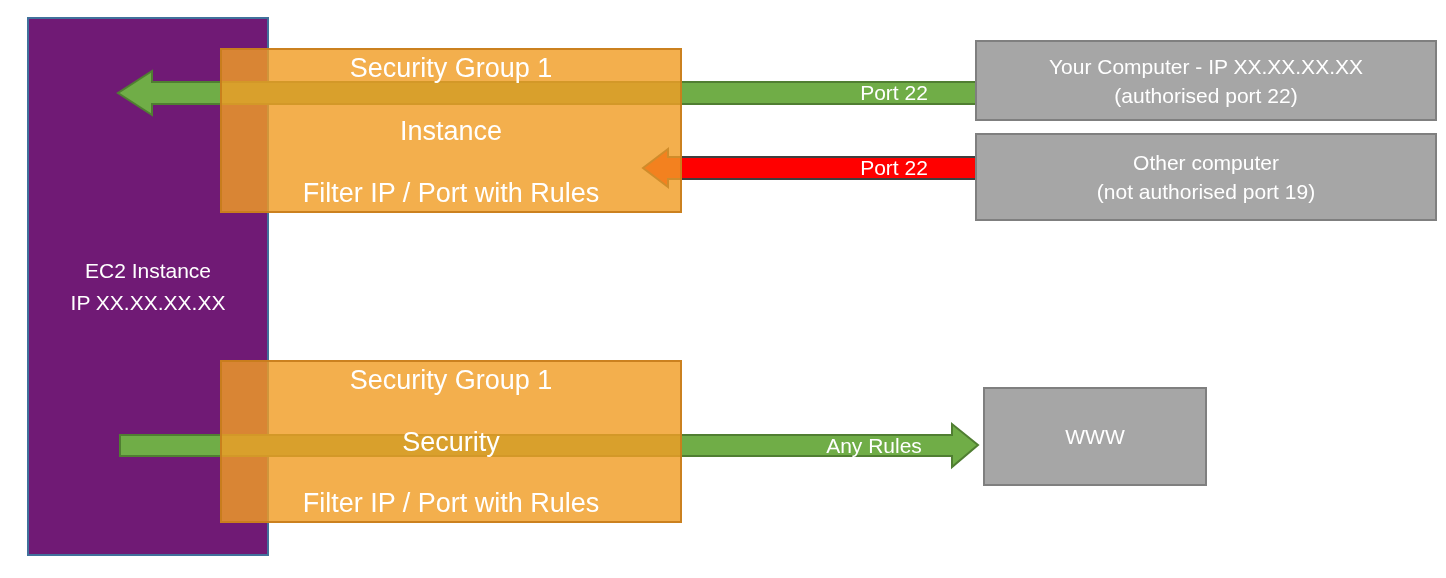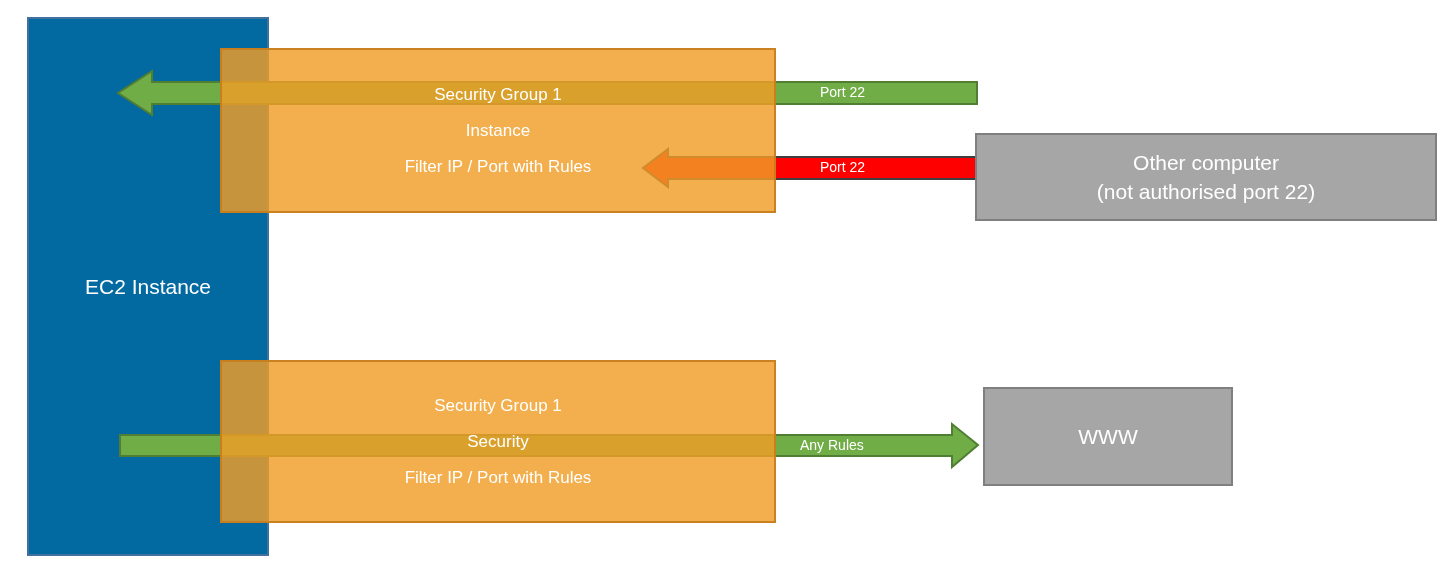--- a/index.html
+++ b/index.html
@@ -21,98 +21,104 @@
     display: flex;
     flex-direction: column;
     align-items: center;
     justify-content: center;
     text-align: center;
     color: #ffffff;
   }
   .ec2-box {
     left: 27px; top: 17px;
     width: 242px; height: 539px;
-    background: #0369a1;
+    background: #701a75;
     border: 2px solid #41719C;
     z-index: 1;
     font-size: 21px;
     line-height: 32px;
   }
   .sg-box {
     left: 220px;
-    width: 556px;
+    width: 462px;
     background: rgba(240, 157, 38, 0.82);
     border: 2px solid rgba(199, 124, 27, 0.9);
     z-index: 3;
-    font-size: 17px;
+    font-size: 27px;
     line-height: 36px;
+    justify-content: space-between;
   }
   .sg-inbound  { top: 48px;  height: 165px; }
   .sg-outbound { top: 360px; height: 163px; }
   .gray-box {
     background: #A6A6A6;
     border: 2px solid #7F7F7F;
     z-index: 2;
     font-size: 21px;
     line-height: 29px;
   }
   .gray-your-computer  { left: 975px; top: 40px;  width: 462px; height: 81px; }
   .gray-other-computer { left: 975px; top: 133px; width: 462px; height: 88px; }
-  .gray-www            { left: 983px; top: 387px; width: 250px; height: 99px; line-height: 36px; gap: 22px; }
+  .gray-www            { left: 983px; top: 387px; width: 224px; height: 99px; line-height: 36px; gap: 22px; }
   .arrows-svg {
     position: absolute;
     left: 0; top: 0;
     width: 1446px; height: 578px;
     z-index: 2;
   }
   .arrow-label {
     position: absolute;
     z-index: 4;
     color: #ffffff;
-    font-size: 14px;
+    font-size: 21px;
     line-height: 23px;
     height: 23px;
-    text-align: left;
+    text-align: center;
     white-space: nowrap;
   }
   .label-inbound-allowed { left: 820px; top: 81px;  width: 148px; }
   .label-inbound-blocked { left: 820px; top: 156px; width: 148px; }
   .label-outbound        { left: 800px; top: 434px; width: 148px; }
 </style>
 </head>
 <body>
 
 <div class="canvas">
 
   <div class="box ec2-box">
     <div>EC2 Instance</div>
+    <div>IP XX.XX.XX.XX</div>
   </div>
 
   <svg class="arrows-svg" viewBox="0 0 1446 578" xmlns="http://www.w3.org/2000/svg">
     <polygon points="977,82 152,82 152,71 118,93 152,115 152,104 977,104" fill="#70AD47" stroke="#507E32" stroke-width="2" stroke-linejoin="miter"></polygon>
     <polygon points="977,157 668,157 668,149 643,168 668,187 668,179 977,179" fill="#FF0000" stroke="#3F3F3F" stroke-width="2" stroke-linejoin="miter"></polygon>
     <polygon points="120,435 952,435 952,424 978,445 952,467 952,456 120,456" fill="#70AD47" stroke="#507E32" stroke-width="2" stroke-linejoin="miter"></polygon>
   </svg>
 
   <div class="box sg-box sg-inbound">
     <div>Security Group 1</div>
     <div>Instance</div>
     <div>Filter IP / Port with Rules</div>
   </div>
 
   <div class="box sg-box sg-outbound">
     <div>Security Group 1</div>
     <div>Security</div>
     <div>Filter IP / Port with Rules</div>
   </div>
 
+  <div class="box gray-box gray-your-computer">
+    <div>Your Computer - IP XX.XX.XX.XX</div>
+    <div>(authorised port 22)</div>
+  </div>
 
   <div class="box gray-box gray-other-computer">
     <div>Other computer</div>
-    <div>(not authorised port 22)</div>
+    <div>(not authorised port 19)</div>
   </div>
 
   <div class="box gray-box gray-www">
     <div>WWW</div>
   </div>
 
   <div class="arrow-label label-inbound-allowed">Port 22</div>
   <div class="arrow-label label-inbound-blocked">Port 22</div>
   <div class="arrow-label label-outbound">Any Rules</div>
 

